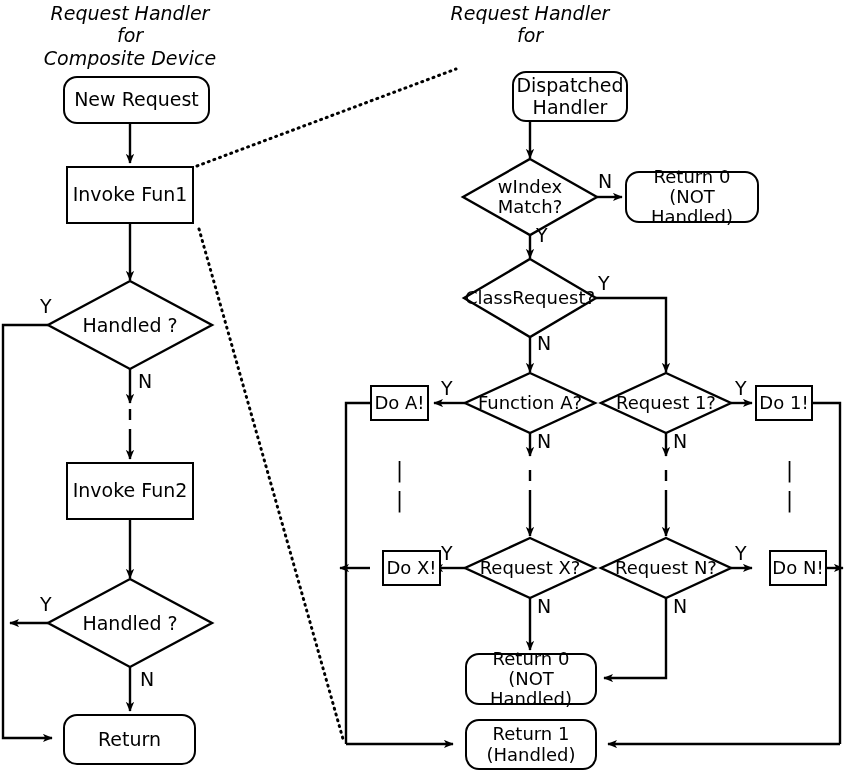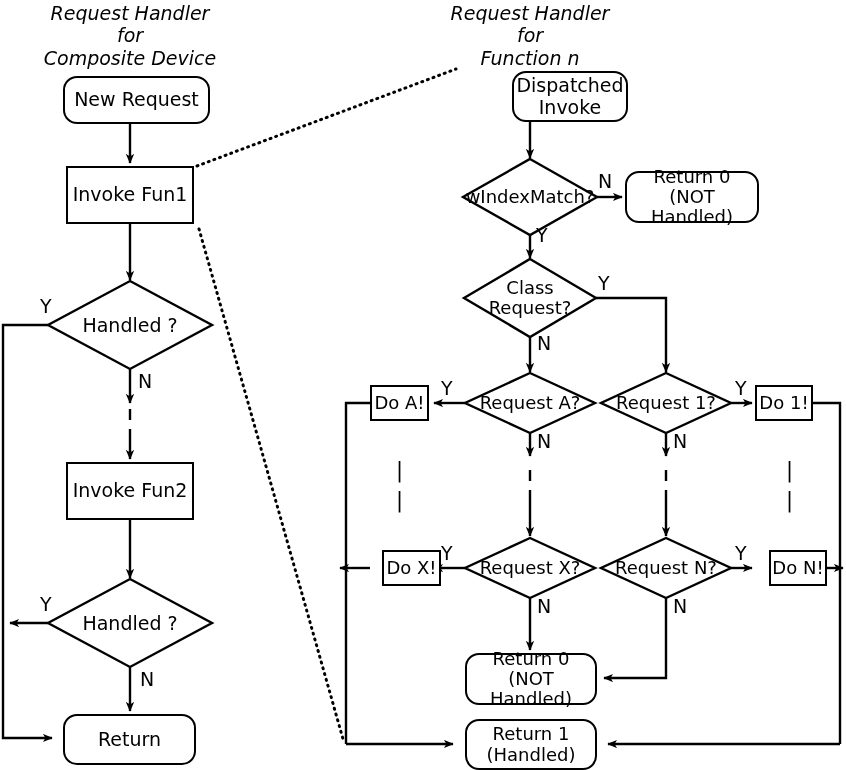--- a/index.html
+++ b/index.html
@@ -173,21 +173,20 @@
 
   <div class="title" style="left:30px; top:2px; width:200px;">
     <div>Request Handler</div>
     <div>for</div>
     <div>Composite Device</div>
   </div>
 
   <div class="title" style="left:430px; top:2px; width:200px;">
     <div>Request Handler</div>
     <div>for</div>
-    <div>Function n</div>
   </div>
 
   <div class="node rounded t19" style="left:63px; top:76px; width:147px; height:48px;align-items:center;">
     <span>New Request</span>
   </div>
 
   <div class="node rect t19" style="left:66px; top:166px; width:128px; height:58px;">
     <span>Invoke Fun1</span>
   </div>
 
@@ -215,40 +214,40 @@
   </div>
   <div class="edge-label" style="left:40px; top:595px;">
     <span>Y</span>
   </div>
   <div class="edge-label" style="left:140px; top:670px;">
     <span>N</span>
   </div>
 
   <div class="node rounded t19" style="left:472px; top:71px; width:116px; height:51px; flex-direction:column;margin-left:40px;">
     <span>Dispatched</span>
-    <span>Invoke</span>
-  </div>
-
-  <div class="diamond-label t18" style="left:478px; top:175px; width:104px; height:44px; flex-direction:row;">
+    <span>Handler</span>
+  </div>
+
+  <div class="diamond-label t18" style="left:478px; top:175px; width:104px; height:44px; flex-direction:column;">
     <span>wIndex</span>
     <span>Match?</span>
   </div>
 
   <div class="node rounded t18" style="left:625px; top:171px; width:134px; height:52px; flex-direction:column;">
     <span>Return 0</span>
     <span>(NOT Handled)</span>
   </div>
 
-  <div class="diamond-label t18" style="left:474px; top:276px; width:112px; height:44px; flex-direction:column;">
+  <div class="diamond-label t18" style="left:474px; top:276px; width:112px; height:44px; flex-direction:row;">
     <span>Class</span>
     <span>Request?</span>
   </div>
 
   <div class="diamond-label t18" style="left:468px; top:390px; width:124px; height:26px;">
-    <span>Request A?</span>
+    <span>Function A?</span>
   </div>
 
   <div class="diamond-label t18" style="left:468px; top:555px; width:124px; height:26px;">
     <span>Request X?</span>
   </div>
 
   <div class="diamond-label t18" style="left:604px; top:390px; width:124px; height:26px;">
     <span>Request 1?</span>
   </div>
 

